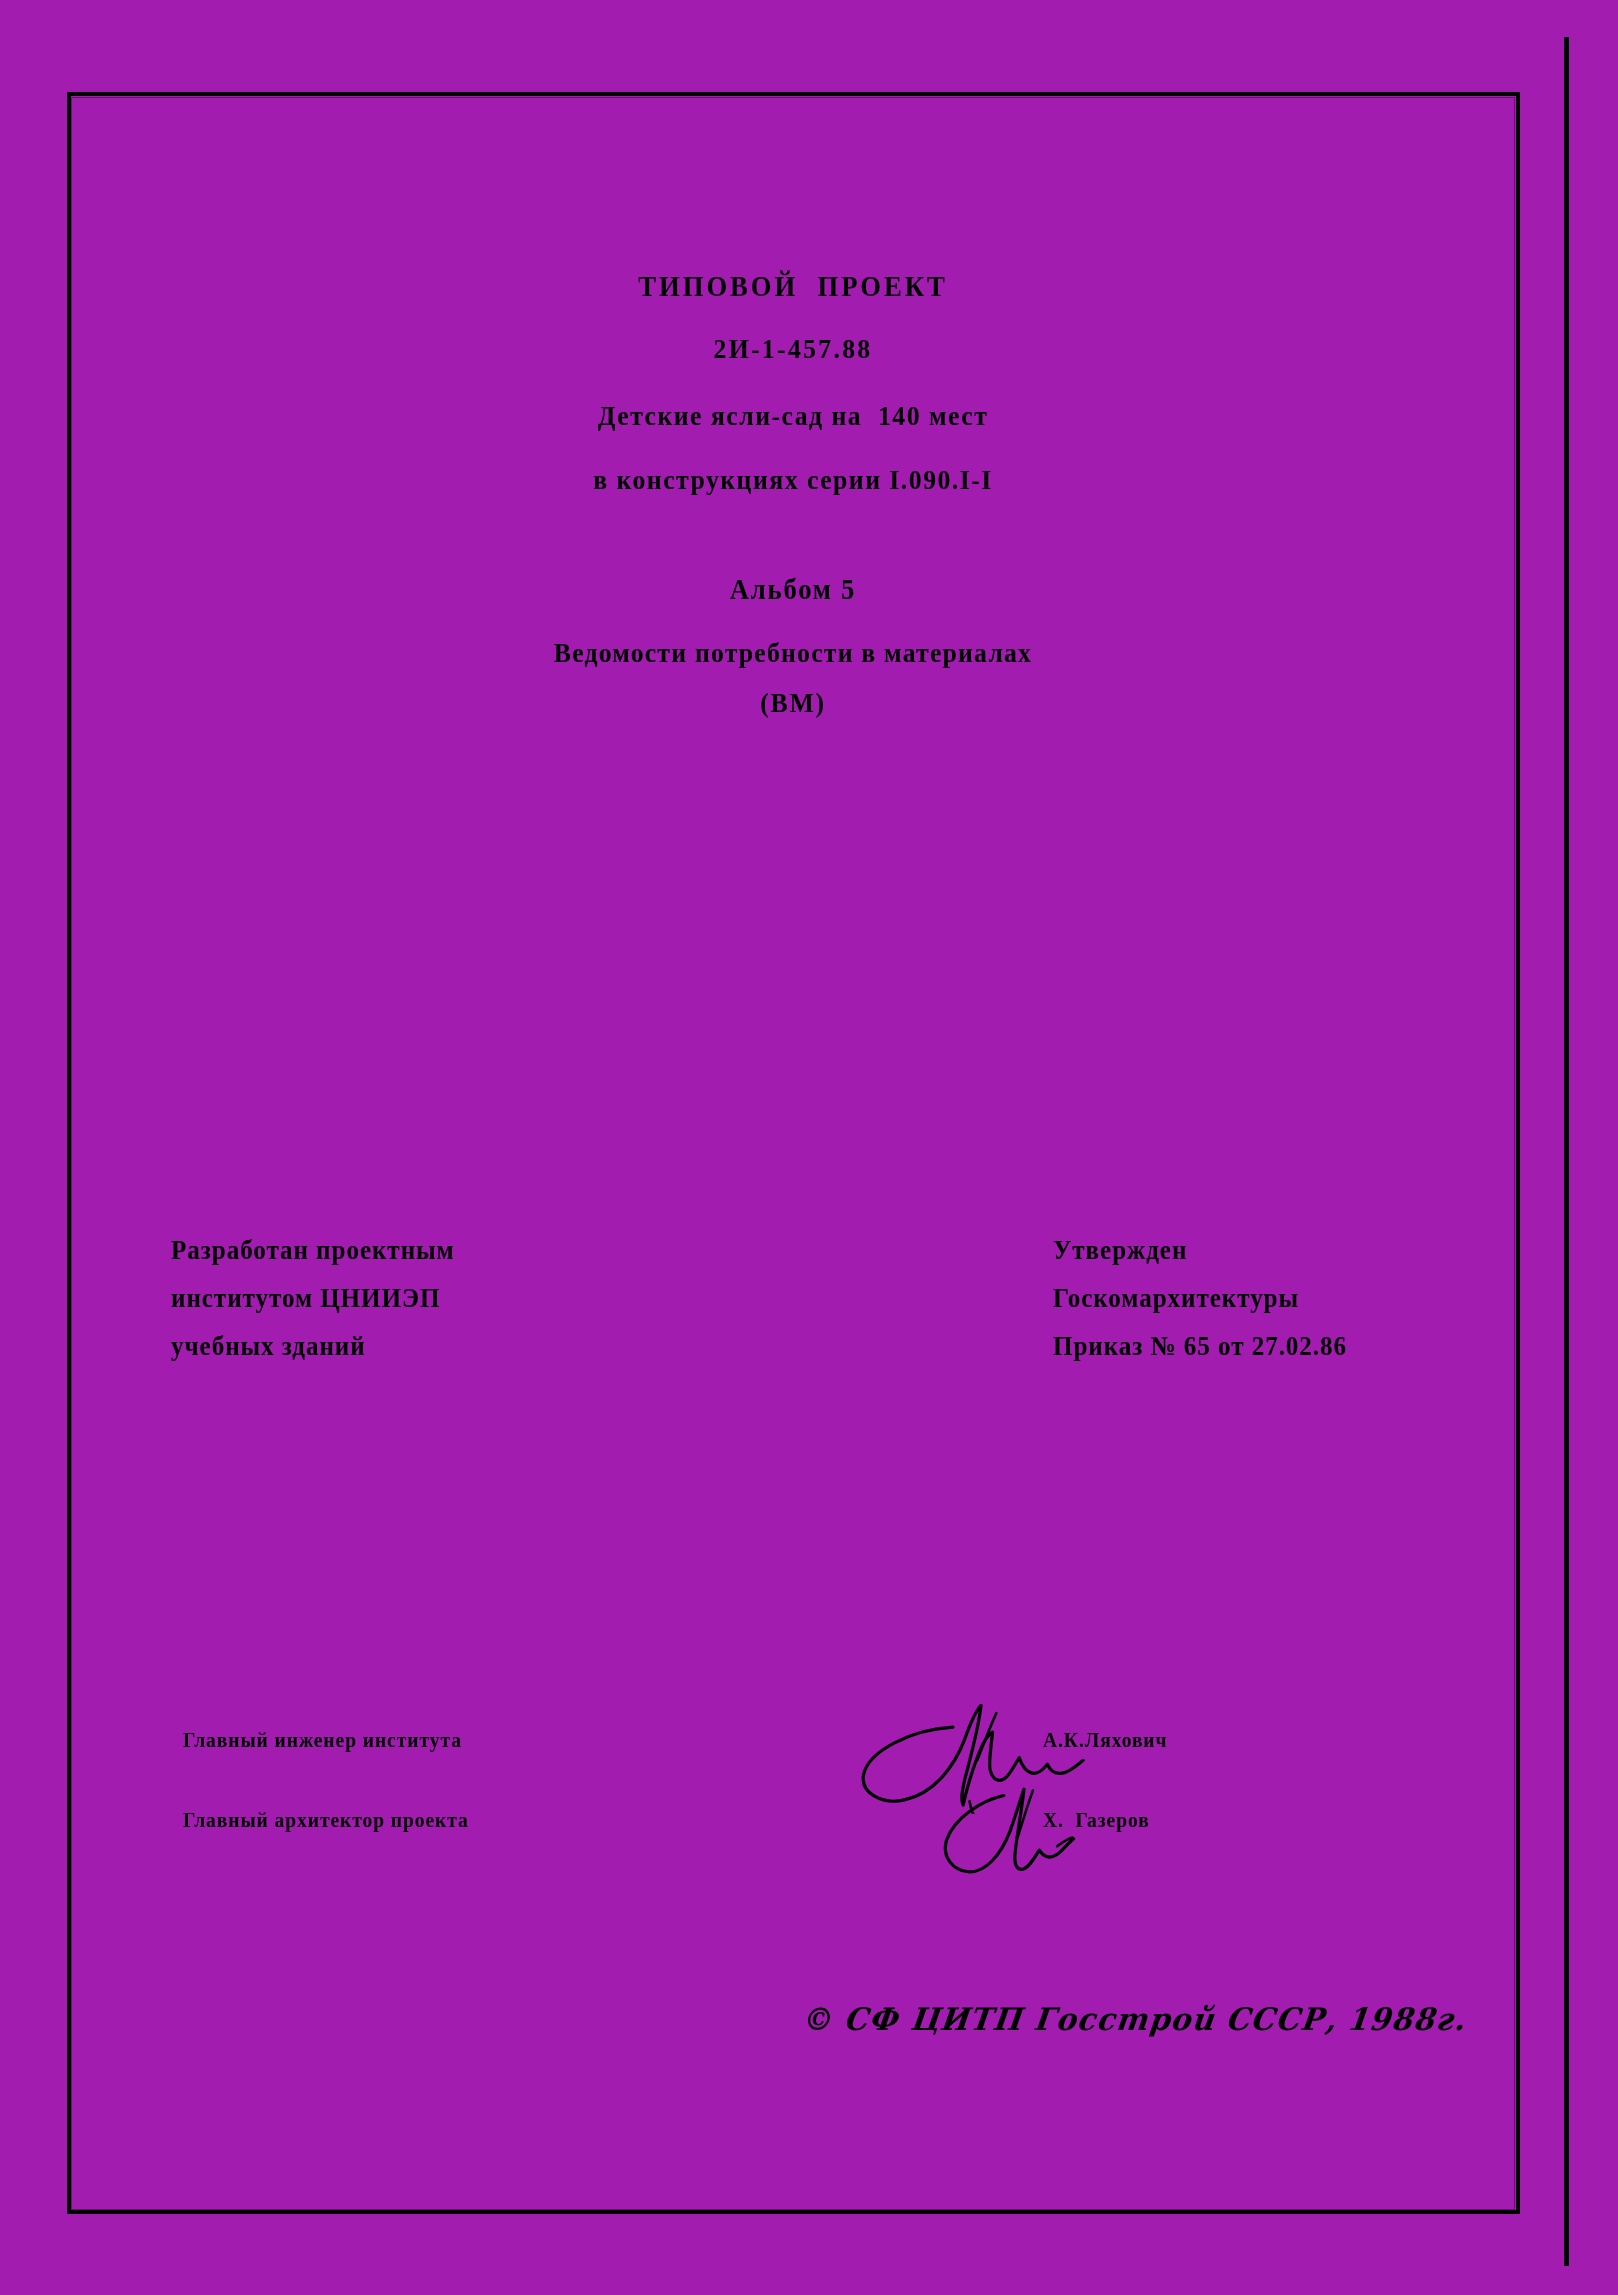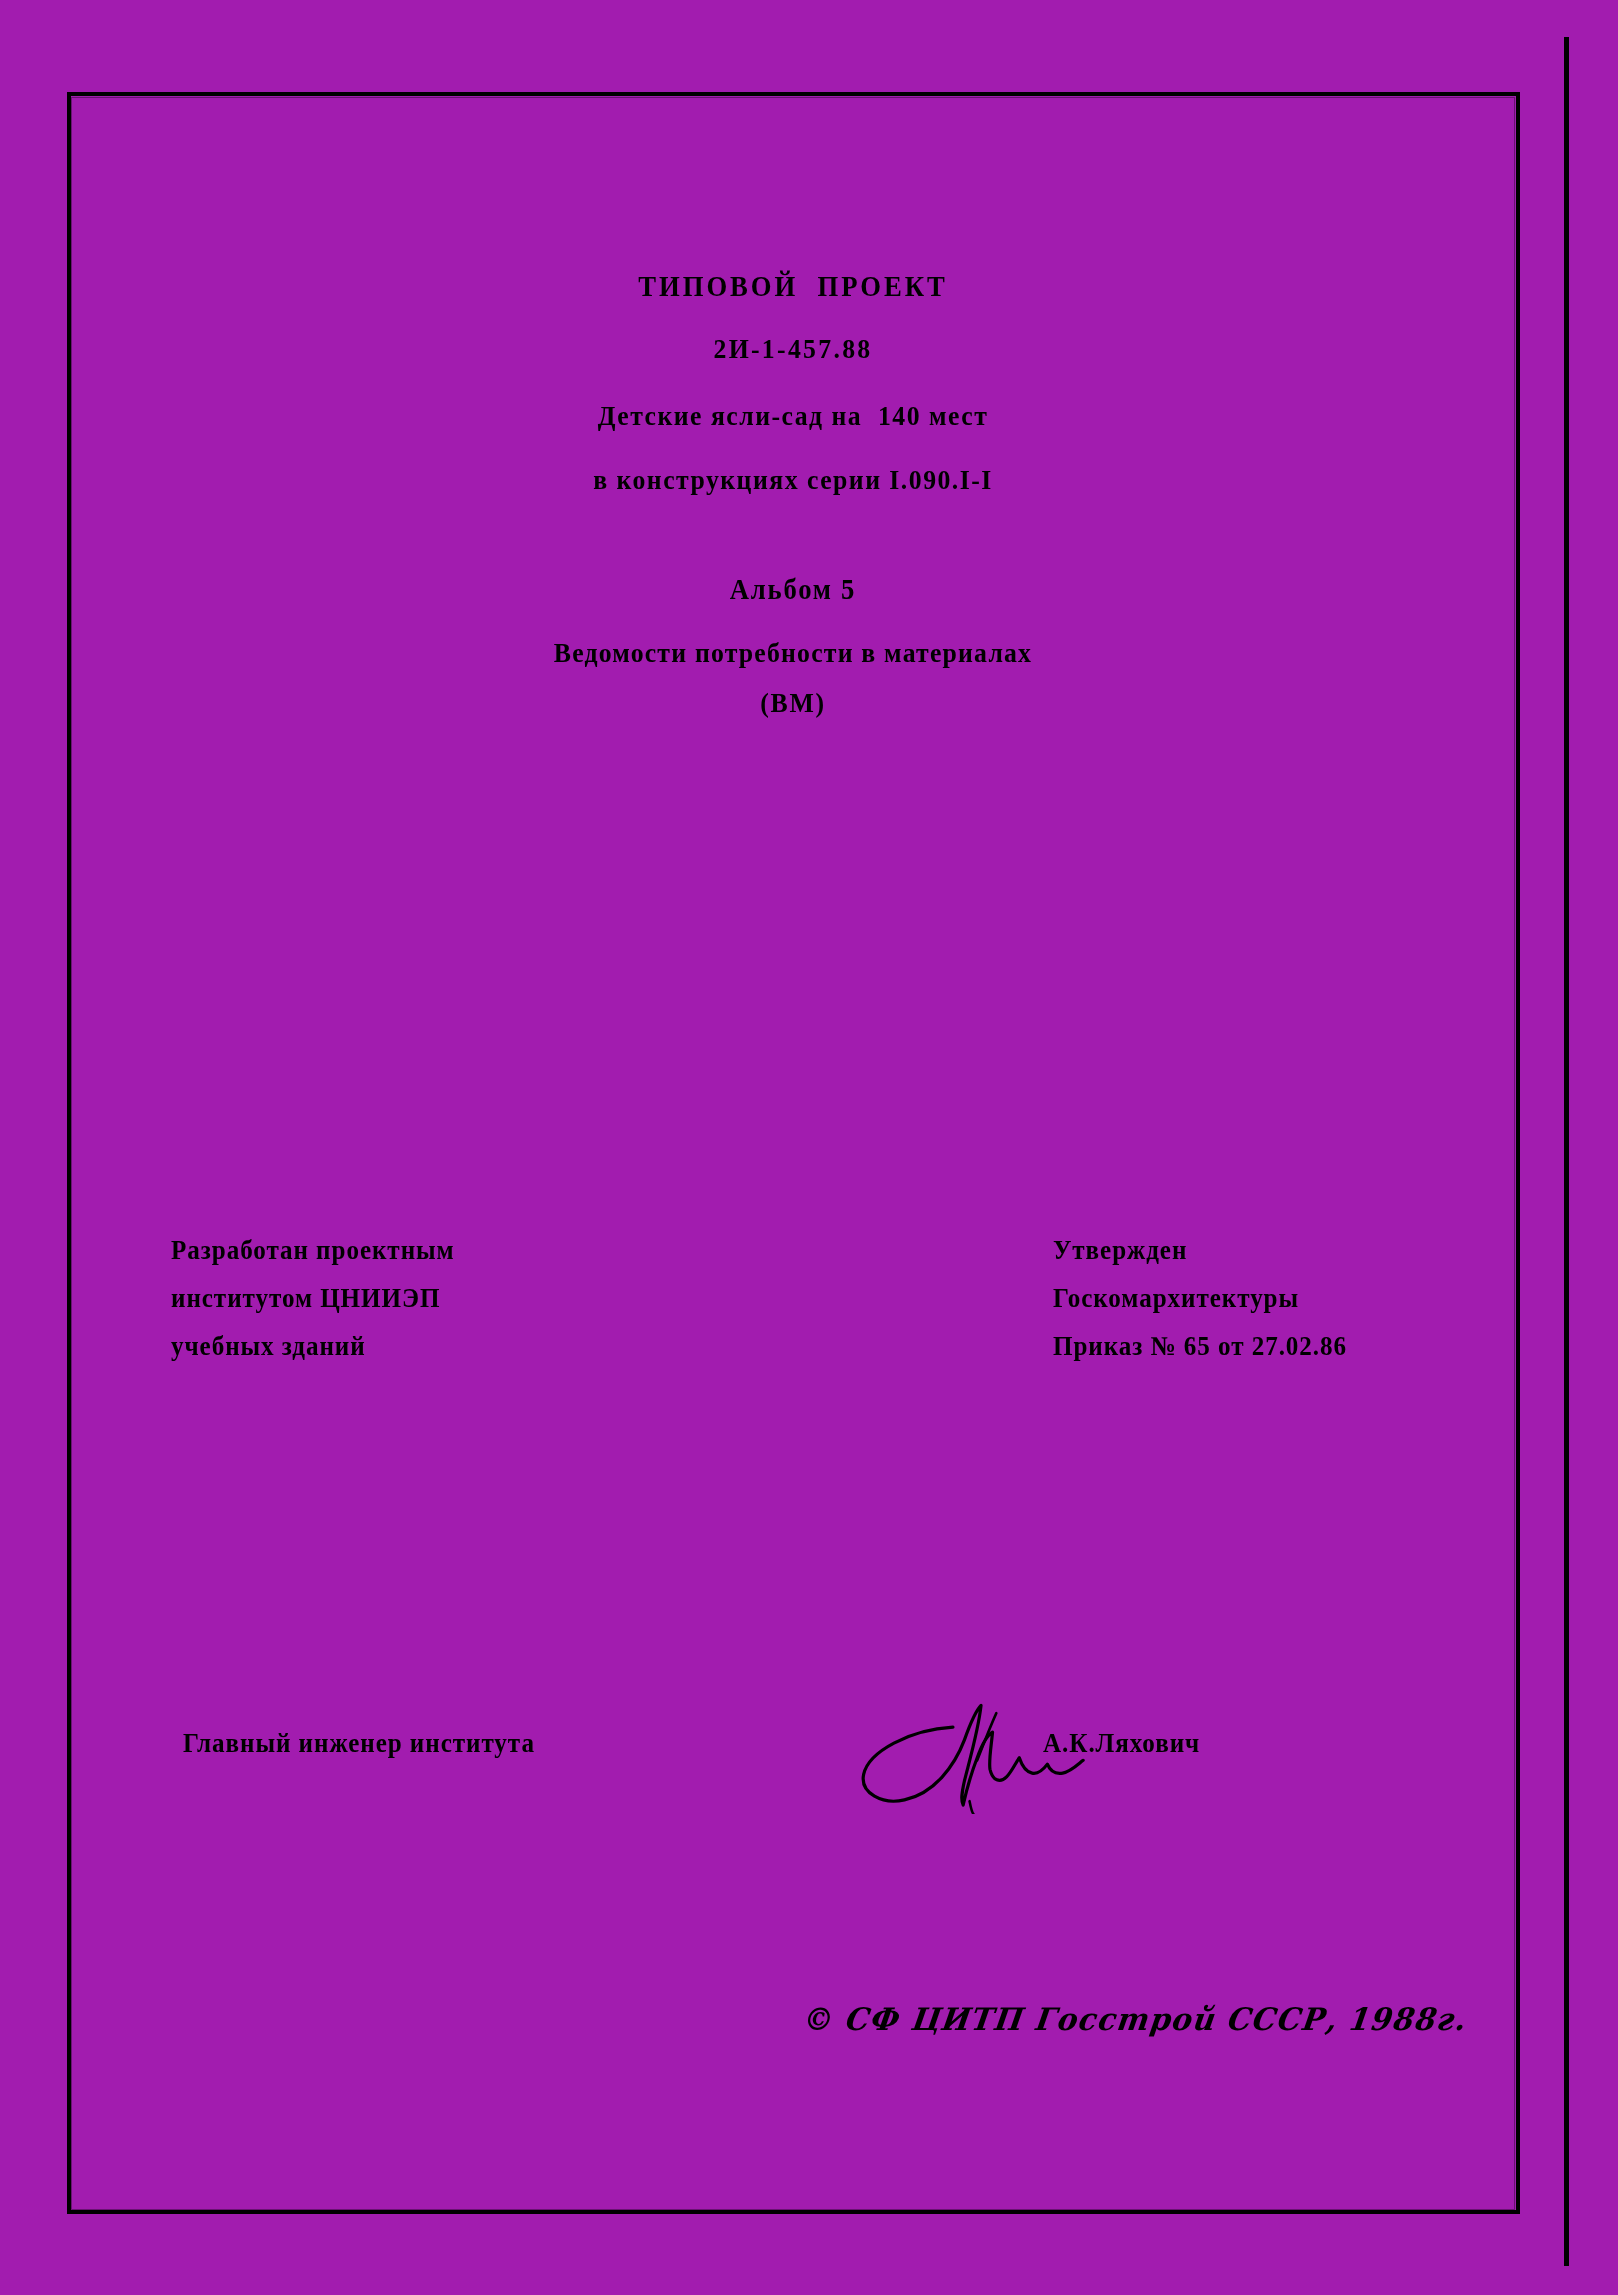--- a/index.html
+++ b/index.html
@@ -120,21 +120,21 @@
   #developer-block { left: 171px; top: 1226px; }
   #approval-block  { left: 1053px; top: 1226px; }
   .org-line { display: block; white-space: pre; }
 
   
   .sig-row {
     position: absolute;
     left: 183px;
     width: 1147px;
     height: 59px;
-    font-size: 27px;
+    font-size: 21px;
     letter-spacing: 1px;
     font-weight: 700;
   }
   #sig-row-engineer  { top: 1728px; }
   #sig-row-architect { top: 1808px; }
 
   .sig-role {
     position: absolute;
     left: 0;
     top: 0;
@@ -221,17 +221,34 @@
                  C322 118 330 110 336 102 C340 112 348 118 360 116
                  C372 114 382 104 392 96" fill="none" stroke="#000" stroke-width="5" stroke-linecap="round" stroke-linejoin="round"></path>
         <path d="M226 96 C236 70 246 44 256 22" fill="none" stroke="#000" stroke-width="4" stroke-linecap="round"></path>
         <path d="M214 160 C216 170 218 178 220 180" fill="none" stroke="#000" stroke-width="4" stroke-linecap="round"></path>
       </svg>
     </span>
 
     <span class="sig-name">А.К.Ляхович</span>
   </div>
 
+  <div class="sig-row" id="sig-row-architect">
+    <span class="sig-role">Главный архитектор проекта</span>
+
+    <span class="sig-mark" id="sig-mark-architect">
+      <svg width="166" height="108" viewBox="0 0 260 170" aria-hidden="true">
+        <path d="M128 26 C92 34 50 62 38 96 C30 122 48 144 72 146
+                 C100 148 124 118 138 82 C148 54 154 32 160 16
+                 C156 52 148 92 146 116 C144 134 148 144 158 142
+                 C168 140 176 124 184 112 C190 122 200 126 210 120
+                 C220 114 228 102 238 94" fill="none" stroke="#000" stroke-width="5" stroke-linecap="round" stroke-linejoin="round"></path>
+        <path d="M150 92 C158 66 166 40 174 18" fill="none" stroke="#000" stroke-width="4" stroke-linecap="round"></path>
+        <path d="M212 106 C220 100 228 94 236 92" fill="none" stroke="#000" stroke-width="4" stroke-linecap="round"></path>
+      </svg>
+    </span>
+
+    <span class="sig-name">Х.  Газеров</span>
+  </div>
 
   <div id="copyright-line">© СФ ЦИТП Госстрой СССР, 1988г.</div>
 
 </div>
 
 
 </body></html>

